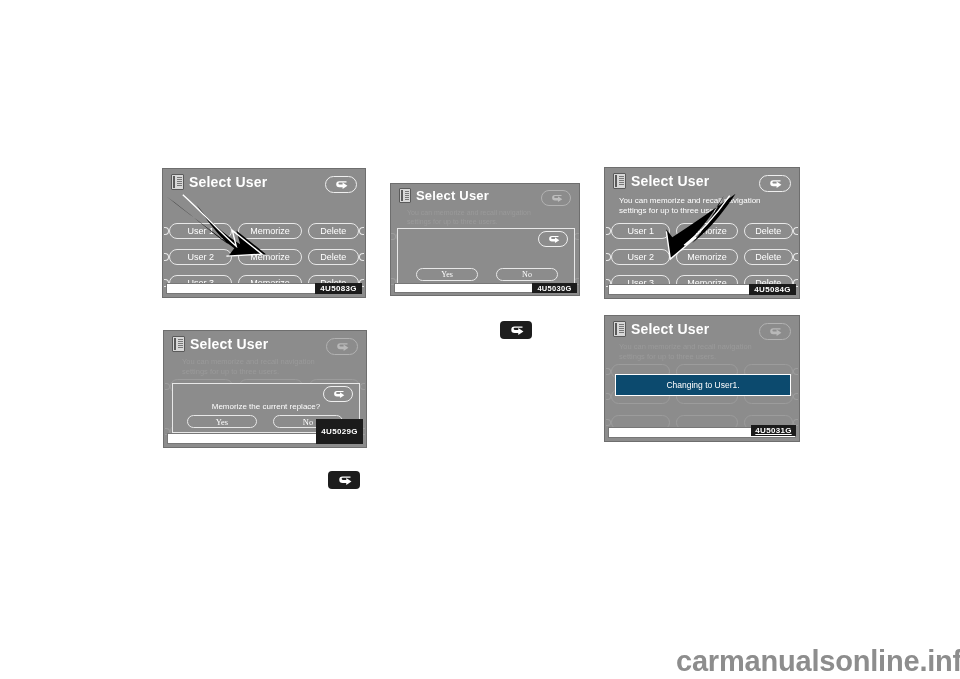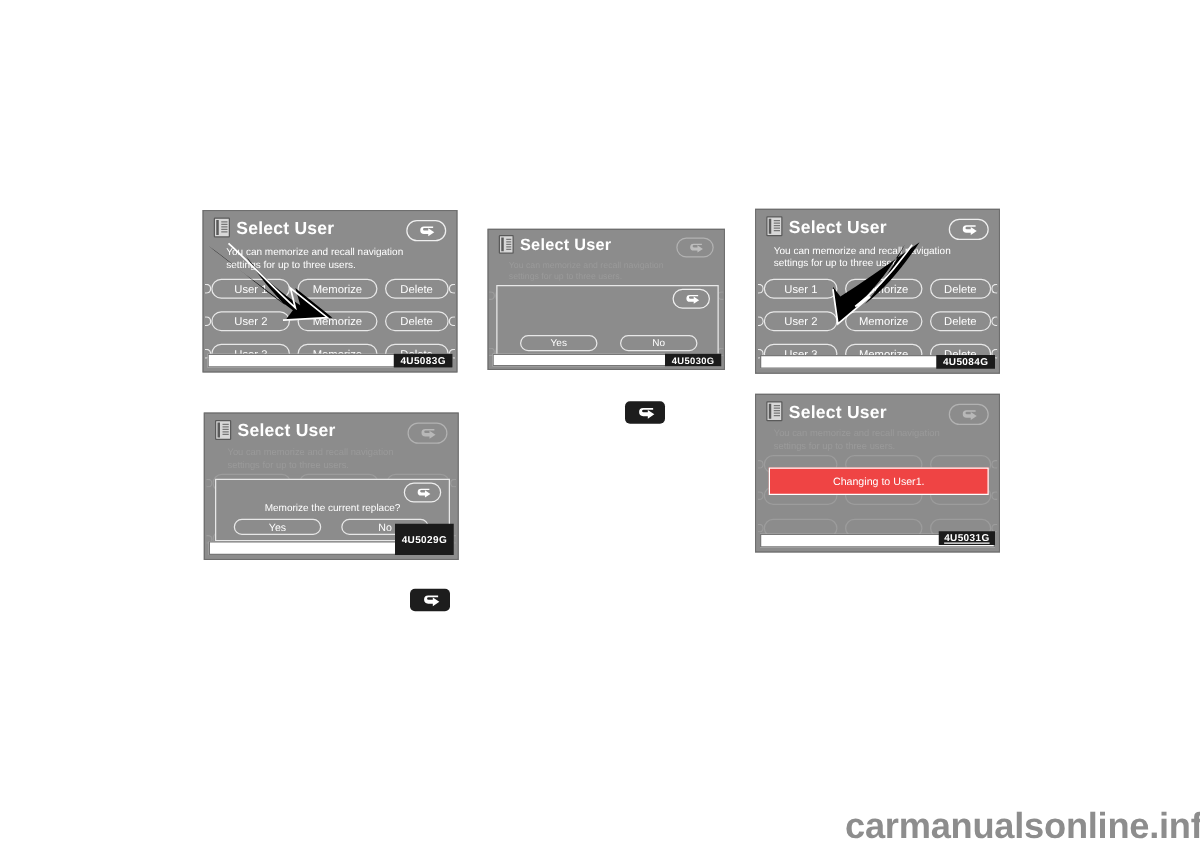--- a/index.html
+++ b/index.html
@@ -106,33 +106,33 @@
     background:#8c8c8c;
     border:1px solid #e8e8e8;
     box-sizing:border-box;
   }
   .dlg-text{
     position:absolute;
     color:#ffffff;
     line-height:1.45;
     white-space:pre-line;
   }
-  .dlg-btns{position:absolute;display:flex;}
+  .dlg-btns{position:absolute;display:flex;font-family:Liberation Serif, serif;}
   .dlgbtn{
     border:1px solid #e8e8e8;
     border-radius:999px;
     color:#ffffff;
     display:flex;align-items:center;justify-content:center;
     box-sizing:border-box;
   }
 
   
   .banner{
     position:absolute;
-    background:#ef4444;
+    background:#0c4a6e;
     border:1px solid #ffffff;
     box-sizing:border-box;
     display:flex;align-items:center;justify-content:center;
     color:#ffffff;
   }
 
   
   .white-strip{
     position:absolute;
     left:3px;right:3px;
@@ -180,22 +180,20 @@
     <span class="note-icon" style="width:11px;height:14px;"></span>
     <span class="tlabel" style="font-size:14px;">Select User</span>
   </div>
 
   <div class="back-pill" style="right:8px;top:7px;width:30px;height:15px;">
     <svg class="arrow-svg" width="16" height="11" viewBox="0 0 16 11">
       <path d="M13.5 2.2 H6.2 a3 3 0 0 0 0 6 H9.6 V10 L14.4 6.8 L9.6 3.6 V5.4 H6.4 a1 1 0 0 1 0-2 H13.5 Z" fill="#ffffff"></path>
     </svg>
   </div>
 
-  <div class="scr-desc" style="left:18px;top:28px;font-size:8px;">You can memorize and recall navigation
-settings for up to three users.</div>
 
   <div class="btn-grid" style="left:6px;right:6px;top:54px;height:68px;">
 
     <div class="row" style="top:0;height:16px;">
       <div class="navbtn" style="width:64px;height:16px;font-size:9px;">User 1</div>
       <div style="width:6px;"></div>
       <div class="navbtn" style="width:64px;height:16px;font-size:9px;">Memorize</div>
       <div style="width:6px;"></div>
       <div class="navbtn" style="width:52px;height:16px;font-size:9px;">Delete</div>
     </div>

